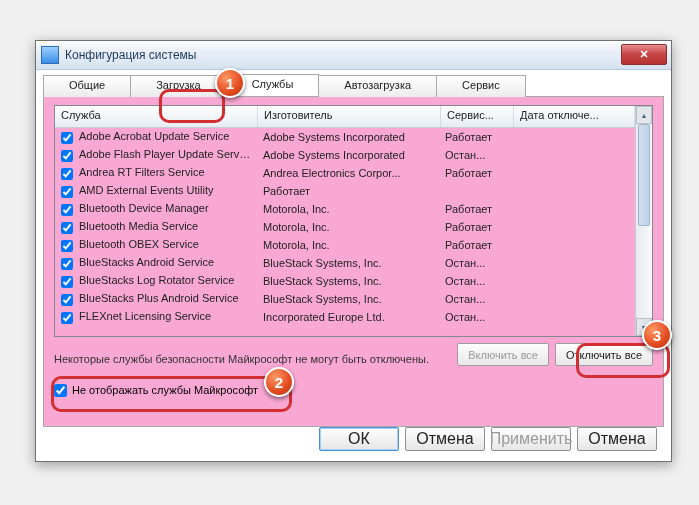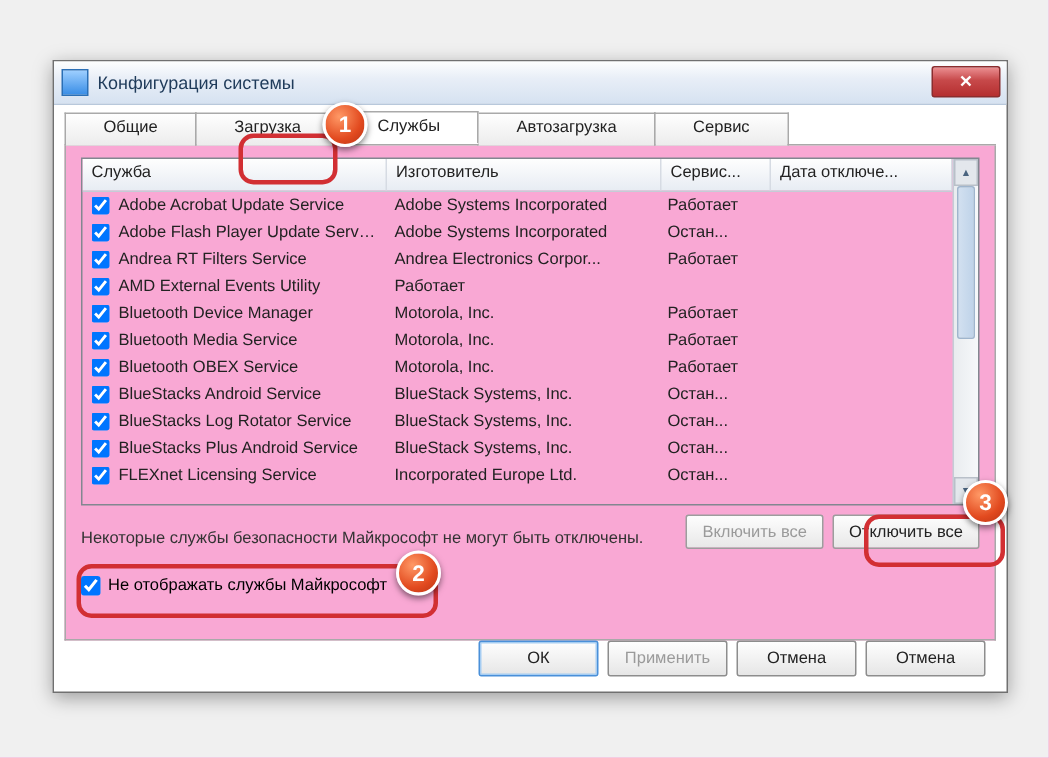--- a/index.html
+++ b/index.html
@@ -24,21 +24,21 @@
 .vscroll{width:16px;background:linear-gradient(90deg,#e9ecef,#f6f8fa);border-left:1px solid #c5ccd6;position:relative}
 .vscroll .arr{height:16px;background:#e3e7ec;border:1px solid #b9c0c9;color:#4a647f;display:flex;align-items:center;justify-content:center;font-size:7px}
 .vscroll .thumb{position:absolute;left:2px;right:2px;top:18px;height:100px;background:linear-gradient(90deg,#d2e0f0,#bfd3e9);border:1px solid #9fb5cd;border-radius:2px}
 .below{margin-top:6px;display:flex;align-items:flex-end}
 .note{flex:1;color:#333;font-size:11px;line-height:14px}
 .sbtn{height:21px;padding:0 10px;border:1px solid #9d9d9d;background:linear-gradient(#fdfdfd,#e8e8e8);border-radius:2px;margin-left:6px;color:#222;font-size:11px;display:flex;align-items:center}
 .sbtn.disabled{color:#9a9a9a}
 .chkrow{margin-top:18px;display:flex;align-items:flex-start}
 .chkrow input{width:13px;height:13px;margin:0 5px 0 0}
 .bottombtns{position:absolute;left:0;right:0;bottom:10px;display:flex;justify-content:flex-end;padding:0 14px;gap:6px}
-.btn{width:78px;height:22px;border:1px solid #8d8d8d;background:linear-gradient(#fefefe,#e6e6e6);border-radius:2px;font-size:11px;display:flex;align-items:center;justify-content:center;color:#222}
+.btn{width:78px;height:22px;border:1px solid #8d8d8d;background:linear-gradient(#fefefe,#e6e6e6);border-radius:2px;font-size:16px;display:flex;align-items:center;justify-content:center;color:#222}
 .btn.default{border:1px solid #4a90d9;box-shadow:0 0 0 1px #a6cdf2 inset}
 .btn.disabled{color:#9a9a9a}
 .marker{position:absolute;border:3px solid #d22f33;border-radius:10px;pointer-events:none}
 .badge{position:absolute;width:26px;height:26px;border-radius:50%;background:radial-gradient(circle at 35% 30%,#ff9966,#e24a1f 60%,#b83214);border:2px solid #fff;box-shadow:0 2px 4px rgba(0,0,0,.5);color:#fff;display:flex;align-items:center;justify-content:center;font-weight:bold;font-size:15px;z-index:50}
 </style>
 </head>
 <body>
 
 <div class="window">
   <div class="titlebar">
@@ -143,22 +143,22 @@
         <div class="sbtn">Отключить все</div>
       </div>
       <div class="chkrow">
         <input type="checkbox" checked="" style="">
         <span>Не отображать службы Майкрософт</span>
       </div>
     </div>
   </div>
   <div class="bottombtns">
     <div class="btn default">ОК</div>
+    <div class="btn">Отмена</div>
     <div class="btn disabled">Применить</div>
-    <div class="btn">Отмена</div>
     <div class="btn">Отмена</div>
   </div>
 </div>
 
 <div class="marker" style="left:159px;top:89px;width:60px;height:28px"></div>
 <div class="badge" style="left:215px;top:68px">1</div>
 
 <div class="marker" style="left:51px;top:376px;width:235px;height:30px"></div>
 <div class="badge" style="left:264px;top:367px">2</div>
 

